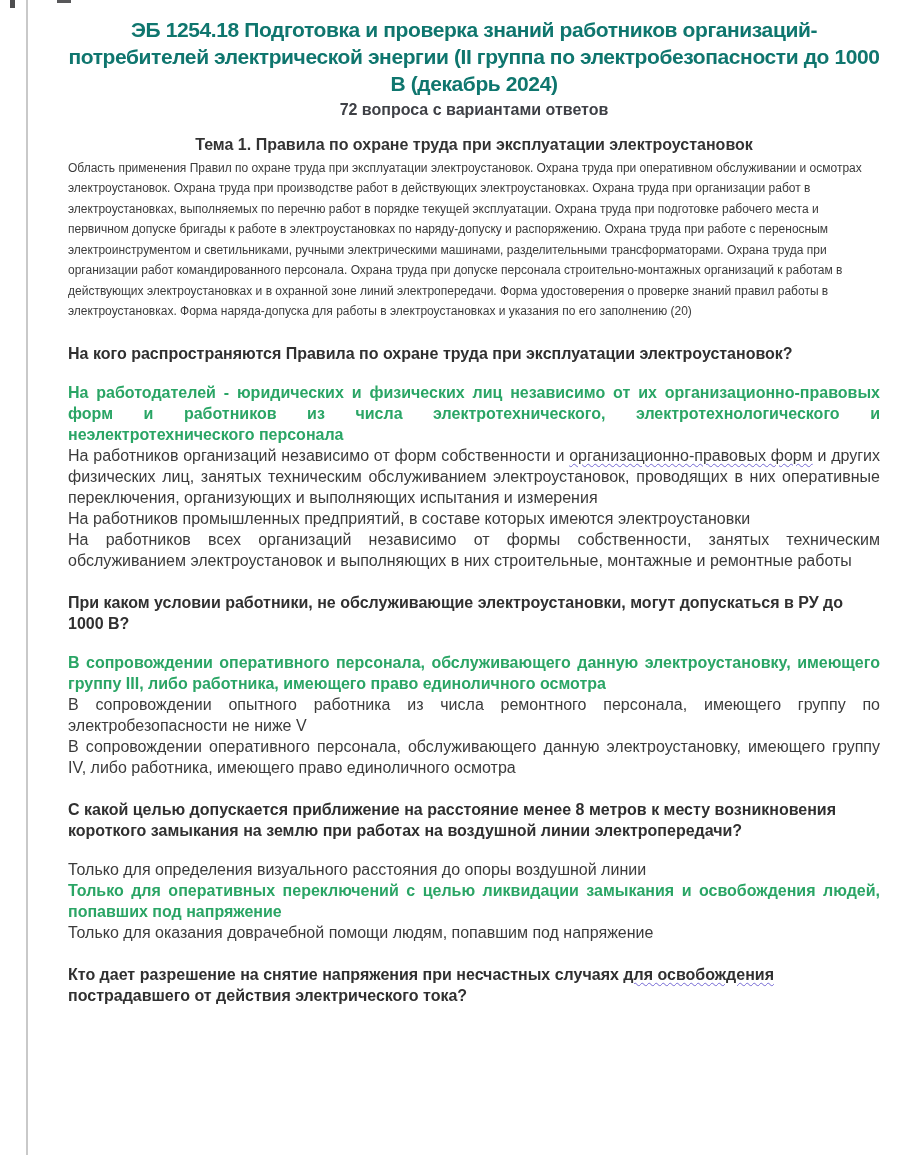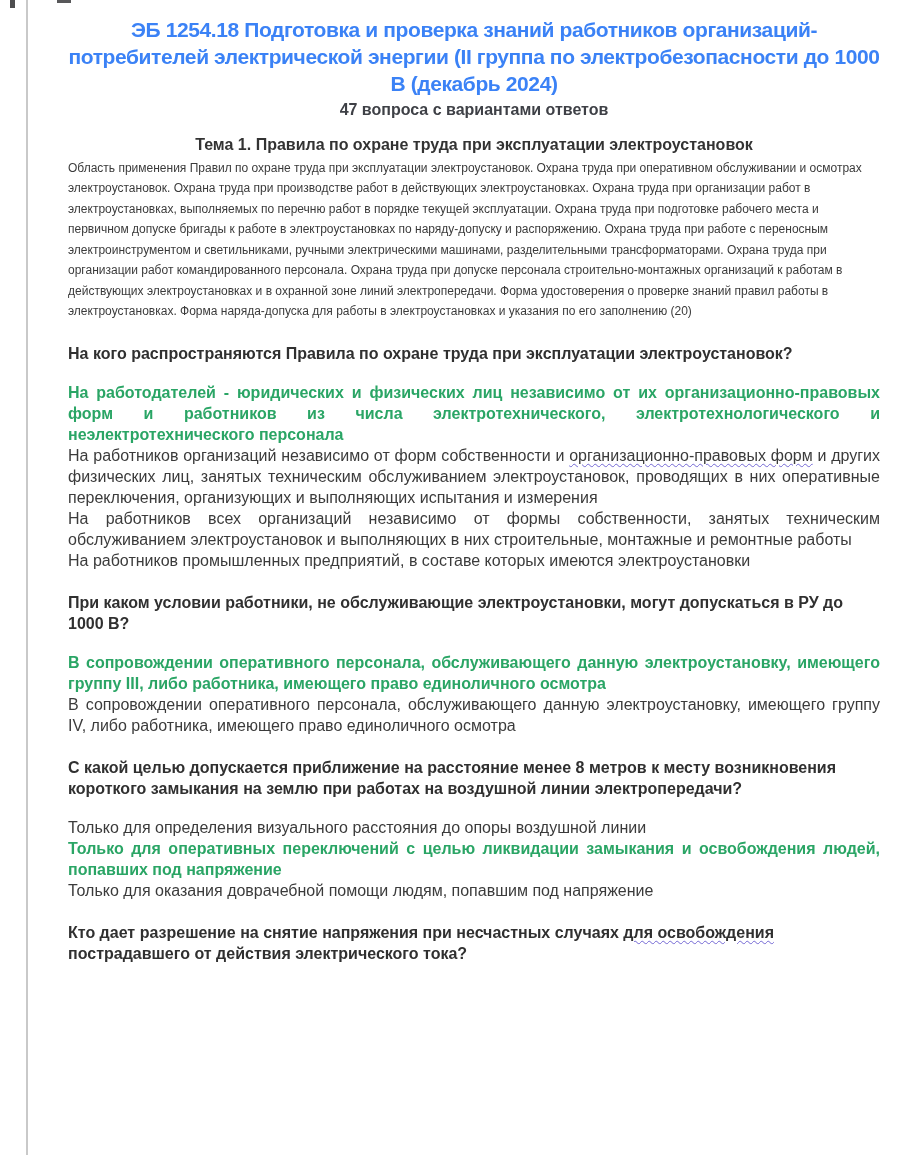--- a/index.html
+++ b/index.html
@@ -24,21 +24,21 @@
     width: 14px; height: 3px; background: #58585a;
   }
   .content {
     position: absolute; left: 68px; top: 0; width: 812px;
   }
   .title {
     margin: 16px 0 0 0;
     font-size: 21px; line-height: 27px; font-weight: bold;
     letter-spacing: -0.4px;
     text-align: center;
-    color: #3b82f6;
+    color: #0f766e;
   }
   .subtitle {
     margin-top: 4px;
     font-size: 16px; font-weight: bold;
     text-align: center;
     color: #3e4046;
   }
   .theme-heading {
     margin: 16px 0 0 0;
     font-size: 16px; line-height: 20.5px; font-weight: bold;
@@ -79,37 +79,38 @@
 </style>
 </head>
 <body>
 
 <div class="left-line"></div>
 <div class="artifact-1"></div>
 <div class="artifact-2"></div>
 
 <div class="content">
   <h1 class="title">ЭБ 1254.18 Подготовка и проверка знаний работников организаций-потребителей электрической энергии (II группа по электробезопасности до 1000 В (декабрь 2024)</h1>
-  <div class="subtitle">47 вопроса с вариантами ответов</div>
+  <div class="subtitle">72 вопроса с вариантами ответов</div>
   <h2 class="theme-heading">Тема 1. Правила по охране труда при эксплуатации электроустановок</h2>
   <p class="intro">Область применения Правил по охране труда при эксплуатации электроустановок. Охрана труда при оперативном обслуживании и осмотрах электроустановок. Охрана труда при производстве работ в действующих электроустановках. Охрана труда при организации работ в электроустановках, выполняемых по перечню работ в порядке текущей эксплуатации. Охрана труда при подготовке рабочего места и первичном допуске бригады к работе в электроустановках по наряду-допуску и распоряжению. Охрана труда при работе с переносным электроинструментом и светильниками, ручными электрическими машинами, разделительными трансформаторами. Охрана труда при организации работ командированного персонала. Охрана труда при допуске персонала строительно-монтажных организаций к работам в действующих электроустановках и в охранной зоне линий электропередачи. Форма удостоверения о проверке знаний правил работы в электроустановках. Форма наряда-допуска для работы в электроустановках и указания по его заполнению (20)</p>
   <div id="questions">
       <section class="q-block">
         <p class="question"><span>На кого распространяются Правила по охране труда при эксплуатации электроустановок?</span></p>
         <div>
           <p class="answer correct"><span>На работодателей - юридических и физических лиц независимо от их организационно-правовых форм и работников из числа электротехнического, электротехнологического и неэлектротехнического персонала</span></p>
           <p class="answer"><span>На работников организаций независимо от форм собственности и </span><span class="spellcheck">организационно-правовых форм</span><span> и других физических лиц, занятых техническим обслуживанием электроустановок, проводящих в них оперативные переключения, организующих и выполняющих испытания и измерения</span></p>
+          <p class="answer"><span>На работников промышленных предприятий, в составе которых имеются электроустановки</span></p>
           <p class="answer"><span>На работников всех организаций независимо от формы собственности, занятых техническим обслуживанием электроустановок и выполняющих в них строительные, монтажные и ремонтные работы</span></p>
-          <p class="answer"><span>На работников промышленных предприятий, в составе которых имеются электроустановки</span></p>
         </div>
       </section>
       <section class="q-block">
         <p class="question"><span>При каком условии работники, не обслуживающие электроустановки, могут допускаться в РУ до 1000 В?</span></p>
         <div>
           <p class="answer correct"><span>В сопровождении оперативного персонала, обслуживающего данную электроустановку, имеющего группу III, либо работника, имеющего право единоличного осмотра</span></p>
+          <p class="answer"><span>В сопровождении опытного работника из числа ремонтного персонала, имеющего группу по электробезопасности не ниже V</span></p>
           <p class="answer"><span>В сопровождении оперативного персонала, обслуживающего данную электроустановку, имеющего группу IV, либо работника, имеющего право единоличного осмотра</span></p>
         </div>
       </section>
       <section class="q-block">
         <p class="question"><span>С какой целью допускается приближение на расстояние менее 8 метров к месту возникновения короткого замыкания на землю при работах на воздушной линии электропередачи?</span></p>
         <div>
           <p class="answer"><span>Только для определения визуального расстояния до опоры воздушной линии</span></p>
           <p class="answer correct"><span>Только для оперативных переключений с целью ликвидации замыкания и освобождения людей, попавших под напряжение</span></p>
           <p class="answer"><span>Только для оказания доврачебной помощи людям, попавшим под напряжение</span></p>
         </div>

